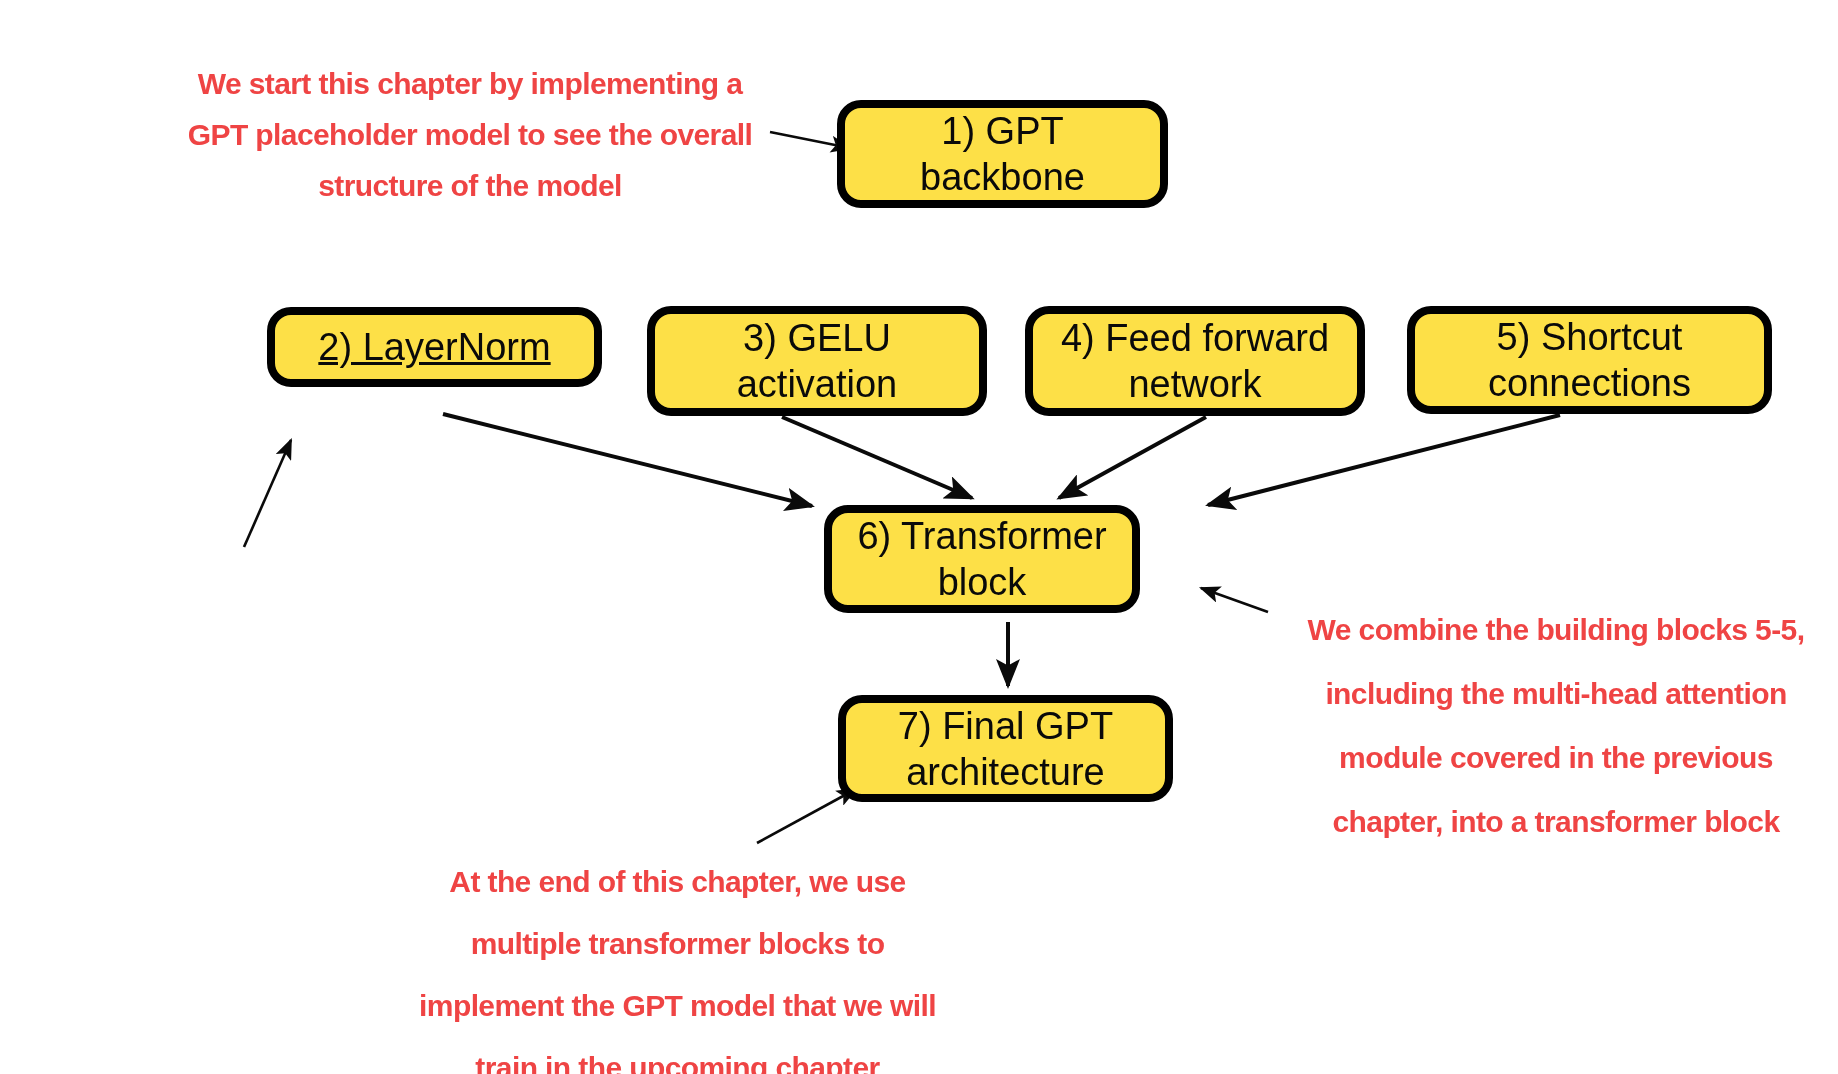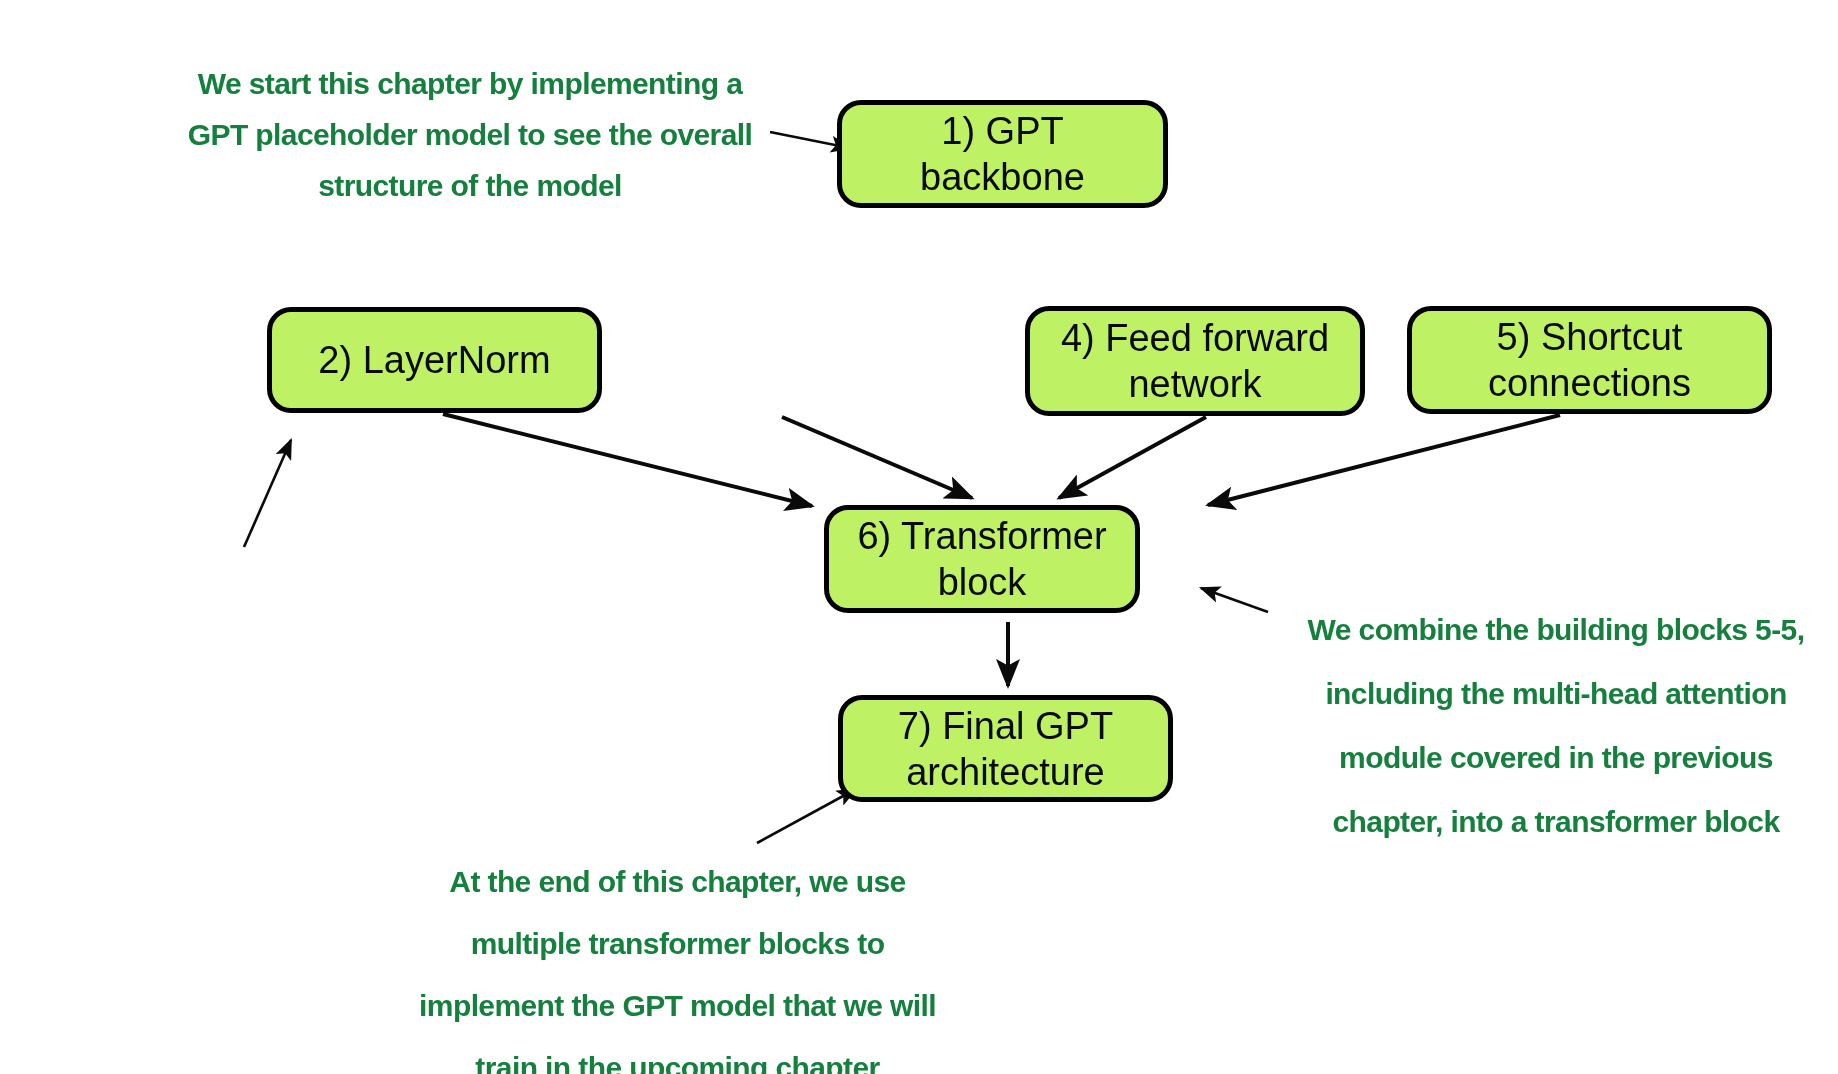--- a/index.html
+++ b/index.html
@@ -23,47 +23,47 @@
     height: 1074px;
   }
   .connectors line {
     stroke: #0a0a0a;
   }
   .flow-arrow { stroke-width: 4; }
   .note-arrow { stroke-width: 2.6; }
   .box {
     position: absolute;
     box-sizing: border-box;
-    border: 5px solid #000000;
+    border: 8px solid #000000;
     border-radius: 24px;
-    background: #bef264;
+    background: #fde047;
     display: flex;
     align-items: center;
     justify-content: center;
     text-align: center;
     white-space: pre-line;
     font-size: 38px;
     line-height: 46px;
     letter-spacing: 0px;
   }
   .b1 { left: 837px;  top: 100px; width: 331px; height: 108px; }
-  .b2 { left: 267px;  top: 307px; width: 335px; height: 106px; }
+  .b2 { left: 267px;  top: 307px; width: 335px; height: 80px; text-decoration: underline; }
   .b3 { left: 647px;  top: 306px; width: 340px; height: 110px; }
   .b4 { left: 1025px; top: 306px; width: 340px; height: 110px; }
   .b5 { left: 1407px; top: 306px; width: 365px; height: 108px; }
   .b6 { left: 824px;  top: 505px; width: 316px; height: 108px; }
   .b7 { left: 838px;  top: 695px; width: 335px; height: 107px; }
   .note {
     position: absolute;
     font-weight: 700;
     font-size: 30px;
     letter-spacing: -0.6px;
     text-align: center;
     white-space: pre-line;
-    color: #15803d;
+    color: #ef4444;
   }
   .n1 { left: 140px;  top: 58px;  width: 660px; line-height: 51px; }
   .n2 { left: 75px;   top: 550px; width: 610px; line-height: 62px; }
   .n3 { left: 1280px; top: 598px; width: 552px; line-height: 64px; }
   .n4 { left: 390px;  top: 851px; width: 575px; line-height: 62px; }
 </style>
 </head>
 <body>
 
 <div class="canvas">
@@ -85,20 +85,22 @@
     <line class="flow-arrow" x1="1560" y1="415" x2="1208" y2="505" marker-end="url(#ah-big)"></line>
     <line class="flow-arrow" x1="1008" y1="622" x2="1008" y2="686" marker-end="url(#ah-big)"></line>
     <line class="note-arrow" x1="244" y1="547" x2="291" y2="440" marker-end="url(#ah-small)"></line>
     <line class="note-arrow" x1="1268" y1="612" x2="1201" y2="588" marker-end="url(#ah-small)"></line>
     <line class="note-arrow" x1="757" y1="843" x2="856" y2="789" marker-end="url(#ah-small)"></line>
   </svg>
 
   <div class="box b1">1) GPT
 backbone</div>
   <div class="box b2">2) LayerNorm</div>
+  <div class="box b3">3) GELU
+activation</div>
   <div class="box b4">4) Feed forward
 network</div>
   <div class="box b5">5) Shortcut
 connections</div>
   <div class="box b6">6) Transformer
 block</div>
   <div class="box b7">7) Final GPT
 architecture</div>
 
   <div class="note n1">We start this chapter by implementing a

